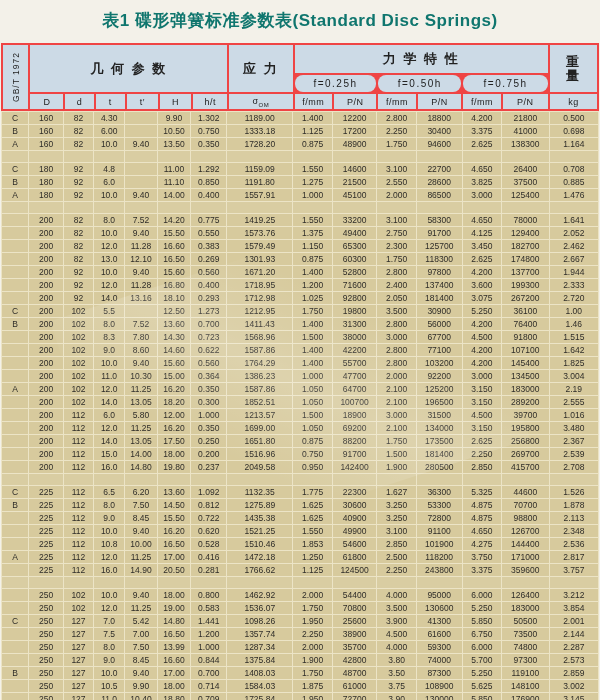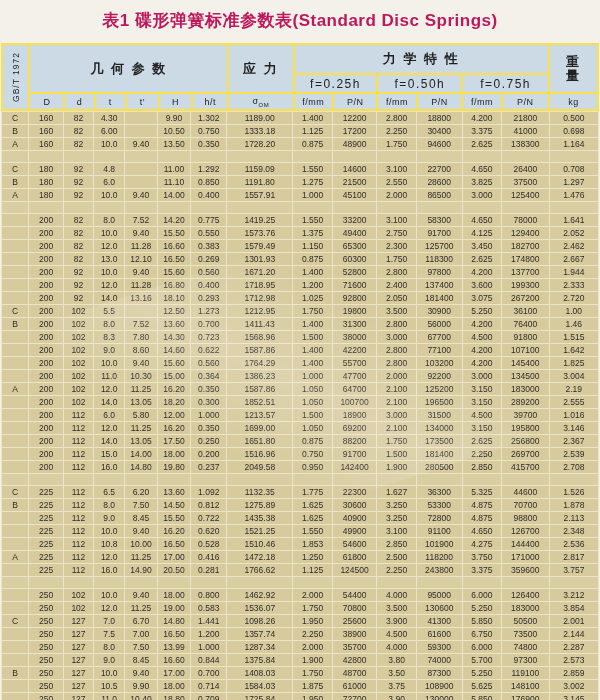--- a/index.html
+++ b/index.html
@@ -8,33 +8,33 @@
     background:#f3f1e9;
     font-family:"Liberation Sans","DejaVu Sans",sans-serif;
     position:relative;overflow:hidden;
     color:#2b2b2b;
   }
   .page{position:absolute;inset:0;}
   .title{
     height:34px;padding-top:9px;
     text-align:center;
     font-size:17px;font-weight:bold;
-    color:#be185d;letter-spacing:0.5px;
+    color:#0f766e;letter-spacing:0.5px;
     white-space:nowrap;
   }
   table{border-collapse:separate;table-layout:fixed;width:598px;margin:0 1px;}
   
-  table.hdr{border-spacing:2px;background:#fde047;}
+  table.hdr{border-spacing:2px;background:#ef4444;}
   table.hdr td{
     background:#ccdae6;
     text-align:center;vertical-align:middle;
     color:#222;overflow:hidden;
   }
   td.grp{font-size:13px;font-weight:bold;letter-spacing:2px;}
-  td.sub{font-size:12px;letter-spacing:1.5px;height:15px;}
+  td.sub{font-size:10px;letter-spacing:1.5px;height:15px;border-radius:8px;}
   td.colh{font-size:9px;height:13px;letter-spacing:0.5px;}
   td.gbt{width:25px;}
   .vert{
     transform:rotate(-90deg);
     font-size:8.5px;letter-spacing:1px;
     white-space:nowrap;
     width:64px;margin-left:-20px;
   }
   .weightcell div{line-height:14px;font-size:13px;font-weight:bold;}
   sub{font-size:6px;}
@@ -233,21 +233,21 @@
           <td></td>
           <td>11.10</td>
           <td>0.850</td>
           <td>1191.80</td>
           <td>1.275</td>
           <td>21500</td>
           <td>2.550</td>
           <td>28600</td>
           <td>3.825</td>
           <td>37500</td>
-          <td>1.297</td>
+          <td>0.885</td>
         </tr>
         <tr>
           <td class="lbl">A</td>
           <td>180</td>
           <td>92</td>
           <td>10.0</td>
           <td>9.40</td>
           <td>14.00</td>
           <td>0.400</td>
           <td>1557.91</td>
@@ -556,21 +556,21 @@
           <td>11.25</td>
           <td>16.20</td>
           <td>0.350</td>
           <td>1699.00</td>
           <td>1.050</td>
           <td>69200</td>
           <td>2.100</td>
           <td>134000</td>
           <td>3.150</td>
           <td>195800</td>
-          <td>3.146</td>
+          <td>3.480</td>
         </tr>
         <tr>
           <td class="lbl"></td>
           <td>200</td>
           <td>112</td>
           <td>14.0</td>
           <td>13.05</td>
           <td>17.50</td>
           <td>0.250</td>
           <td>1651.80</td>
@@ -801,21 +801,21 @@
           <td>130600</td>
           <td>5.250</td>
           <td>183000</td>
           <td>3.854</td>
         </tr>
         <tr>
           <td class="lbl">C</td>
           <td>250</td>
           <td>127</td>
           <td>7.0</td>
-          <td>6.70</td>
+          <td>5.42</td>
           <td>14.80</td>
           <td>1.441</td>
           <td>1098.26</td>
           <td>1.950</td>
           <td>25600</td>
           <td>3.900</td>
           <td>41300</td>
           <td>5.850</td>
           <td>50500</td>
           <td>2.001</td>

